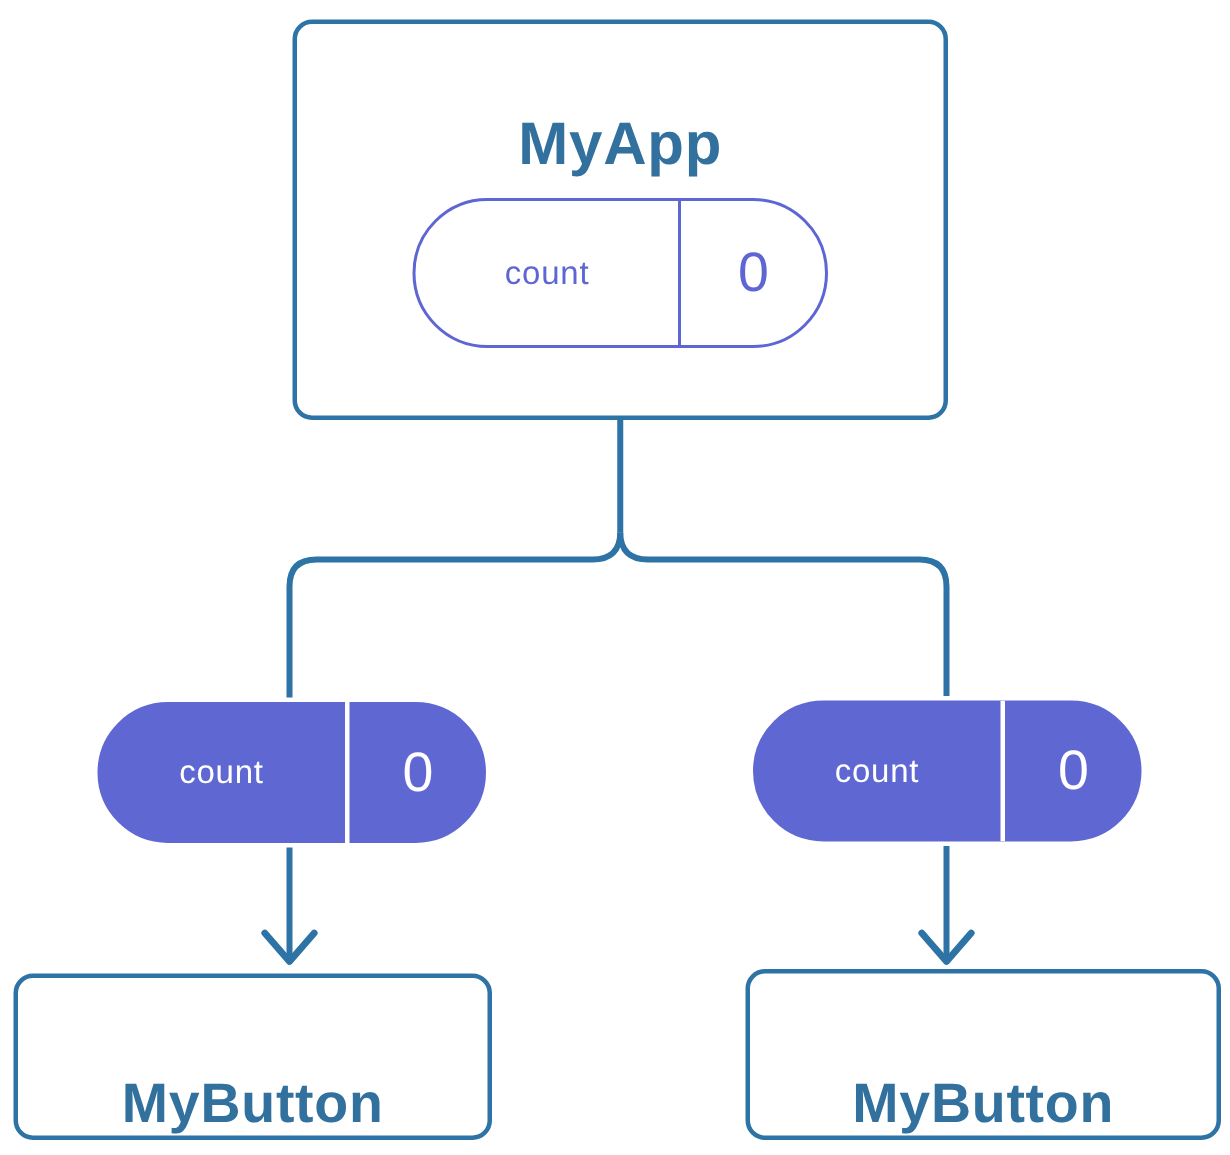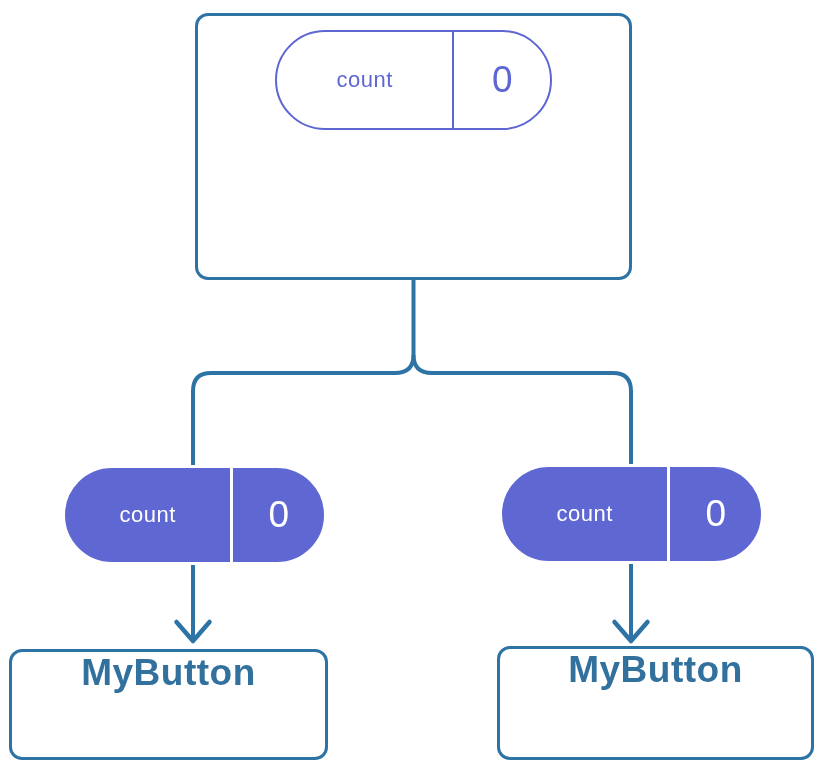--- a/index.html
+++ b/index.html
@@ -28,21 +28,21 @@
     border-radius:13px;
     display:flex;flex-direction:column;align-items:center;
   }
   .card-root{left:195px;top:13px;width:437px;height:267px;}
   .card-title{
     color:var(--text-blue);
     font-weight:700;
     letter-spacing:0.5px;
   }
   .card-root .card-title{font-size:40px;margin-top:58px;line-height:44px;}
-  .card-child{justify-content:flex-start;}
+  .card-child{justify-content:flex-end;}
   .card-child .card-title{font-size:37px;}
   .card-child-left{left:9px;top:649px;width:319px;height:111px;}
   .card-child-right{left:497px;top:646px;width:317px;height:114px;}
 
   .pill{
     display:flex;align-items:stretch;
     border-radius:50px;
     overflow:hidden;
     z-index:3;
   }
@@ -84,20 +84,21 @@
     <path d="M413.5 280 L413.5 355"></path>
     <path d="M413.5 355 C413.5 367 407 373 395 373 L211 373 C199 373 193 379 193 391 L193 466"></path>
     <path d="M413.5 355 C413.5 367 420 373 432 373 L613 373 C625 373 631 379 631 391 L631 466"></path>
     <path d="M193 563 L193 638"></path>
     <path stroke-width="4.5" stroke-linecap="round" stroke-linejoin="round" d="M176.5 622 L193 641 L209.5 622"></path>
     <path d="M631 561 L631 638"></path>
     <path stroke-width="4.5" stroke-linecap="round" stroke-linejoin="round" d="M614.5 622 L631 641 L647.5 622"></path>
   </svg>
 
   <div class="card card-root">
+    <div class="card-title">MyApp</div>
     <div class="pill pill-outline">
       <div class="pill-name">count</div>
       <div class="pill-value">0</div>
     </div>
   </div>
 
   <div class="pill pill-filled pill-filled-left">
     <div class="pill-name">count</div>
     <div class="pill-value">0</div>
   </div>

